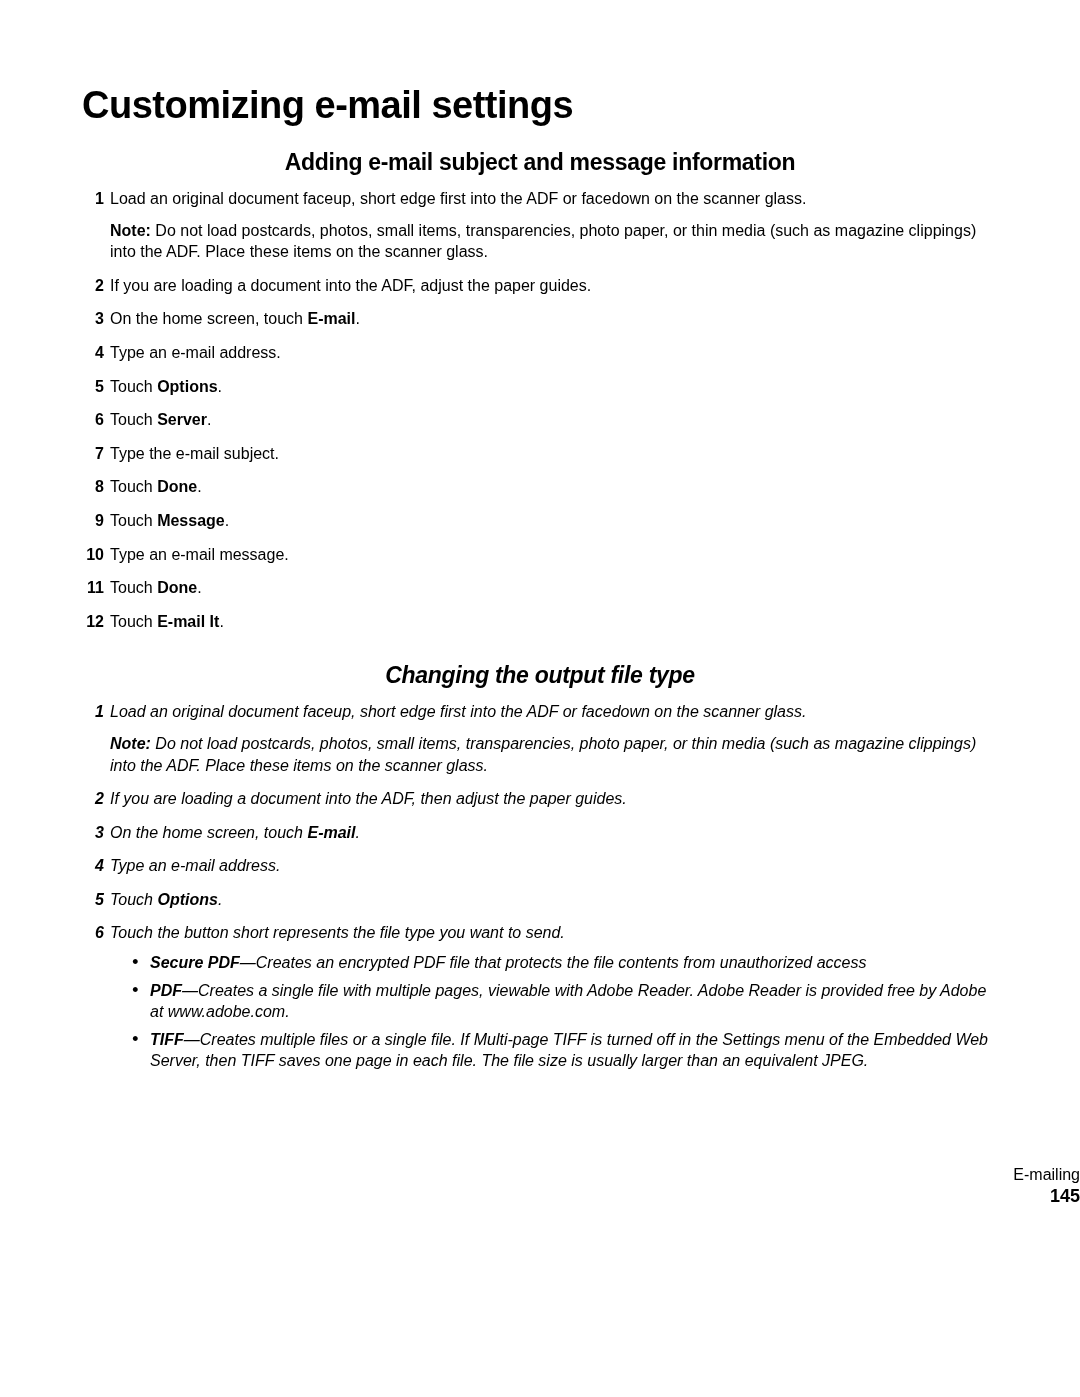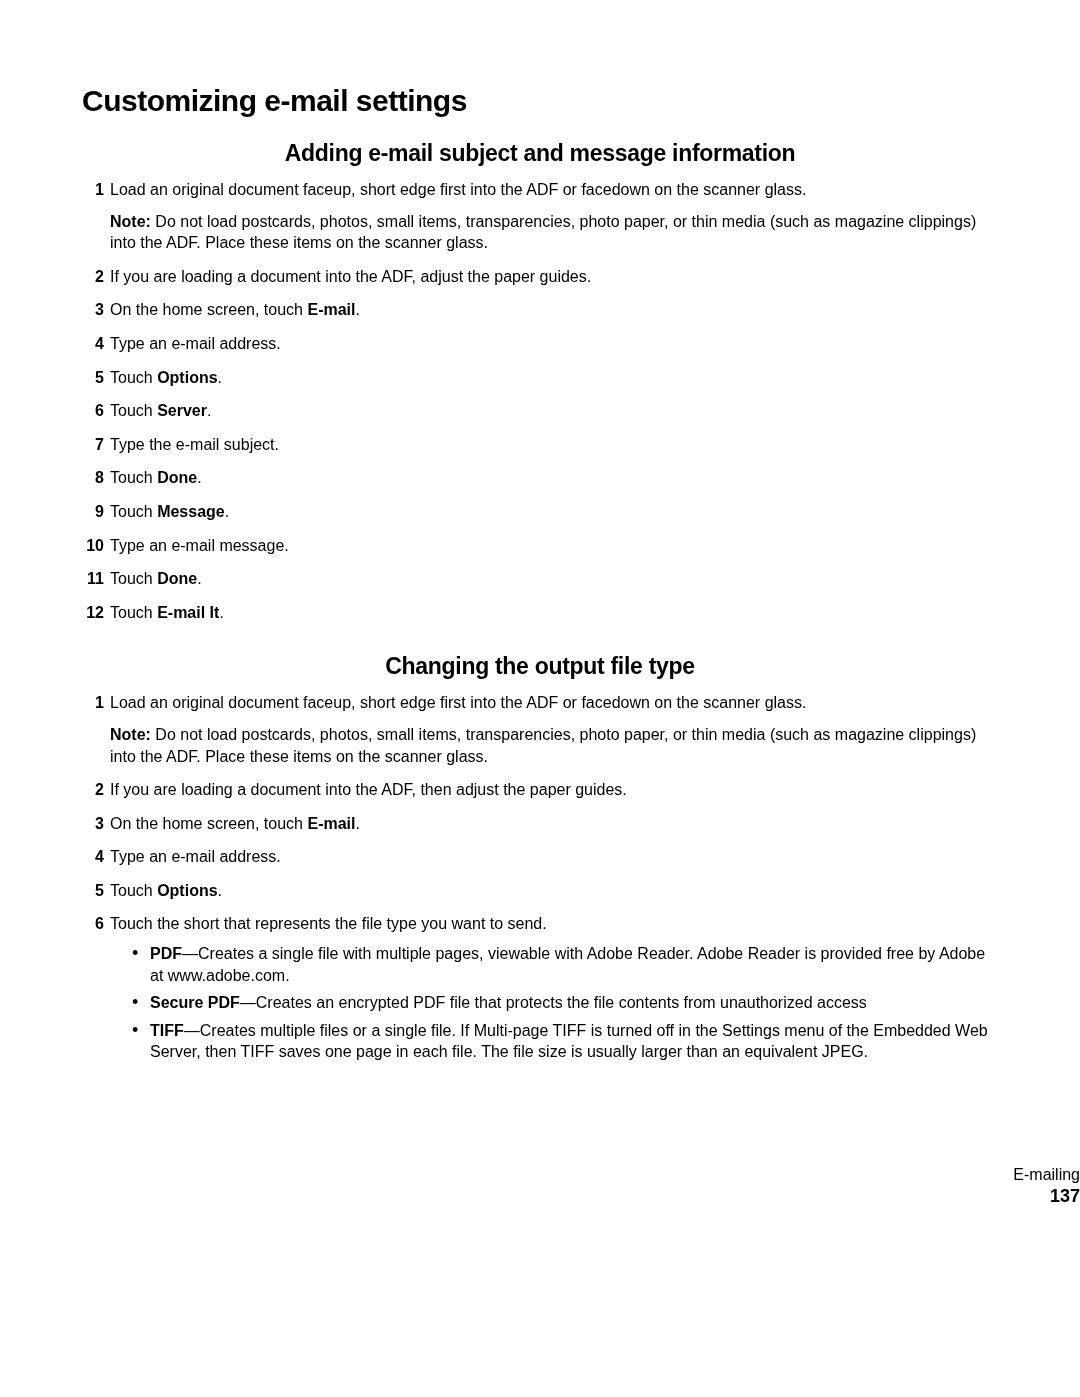--- a/index.html
+++ b/index.html
@@ -11,34 +11,35 @@
     padding: 0;
     width: 1080px;
     min-height: 1397px;
     position: relative;
   }
   .page {
     padding: 84px 82px 0 82px;
     box-sizing: border-box;
   }
   h1 {
-    font-size: 30px;
+    font-size: 38px;
     font-weight: 700;
     margin: 0 0 22px 0;
     letter-spacing: -0.5px;
   }
   h2 {
     font-size: 23px;
     font-weight: 700;
     margin: 0 0 12px 0;
     letter-spacing: -0.3px;
     text-align: center;
   }
   .section2 {
     margin-top: 30px;
+    font-style: italic;
   }
   ol.steps {
     list-style: none;
     margin: 0;
     padding: 0;
     counter-reset: step;
   }
   ol.steps > li {
     counter-increment: step;
     position: relative;
@@ -119,26 +120,26 @@
     </ol>
 
   <div class="section2">
     <h2>Changing the output file type</h2>
     <ol class="steps" id="steps2">
         <li><span>Load an original document faceup, short edge first into the ADF or facedown on the scanner glass.</span><div class="note"><span class="bold">Note: </span>Do not load postcards, photos, small items, transparencies, photo paper, or thin media (such as magazine clippings) into the ADF. Place these items on the scanner glass.</div></li>
         <li><span>If you are loading a document into the ADF, then adjust the paper guides.</span></li>
         <li><span>On the home screen, touch <span class="bold">E-mail</span>.</span></li>
         <li><span>Type an e-mail address.</span></li>
         <li><span>Touch <span class="bold">Options</span>.</span></li>
-        <li><span>Touch the short that represents the file type you want to send.</span><ul class="bullets">
+        <li><span>Touch the button short represents the file type you want to send.</span><ul class="bullets">
+            <li><span class="bold">Secure PDF</span>—Creates an encrypted PDF file that protects the file contents from unauthorized access</li>
             <li><span class="bold">PDF</span>—Creates a single file with multiple pages, viewable with Adobe Reader. Adobe Reader is provided free by Adobe at www.adobe.com.</li>
-            <li><span class="bold">Secure PDF</span>—Creates an encrypted PDF file that protects the file contents from unauthorized access</li>
             <li><span class="bold">TIFF</span>—Creates multiple files or a single file. If Multi-page TIFF is turned off in the Settings menu of the Embedded Web Server, then TIFF saves one page in each file. The file size is usually larger than an equivalent JPEG.</li>
           </ul></li>
       </ol>
   </div>
 
 </div>
 
 <div class="footer">
   <div class="footer-chapter">E-mailing</div>
-  <div class="footer-page">137</div>
+  <div class="footer-page">145</div>
 </div>
 
 </body></html>

